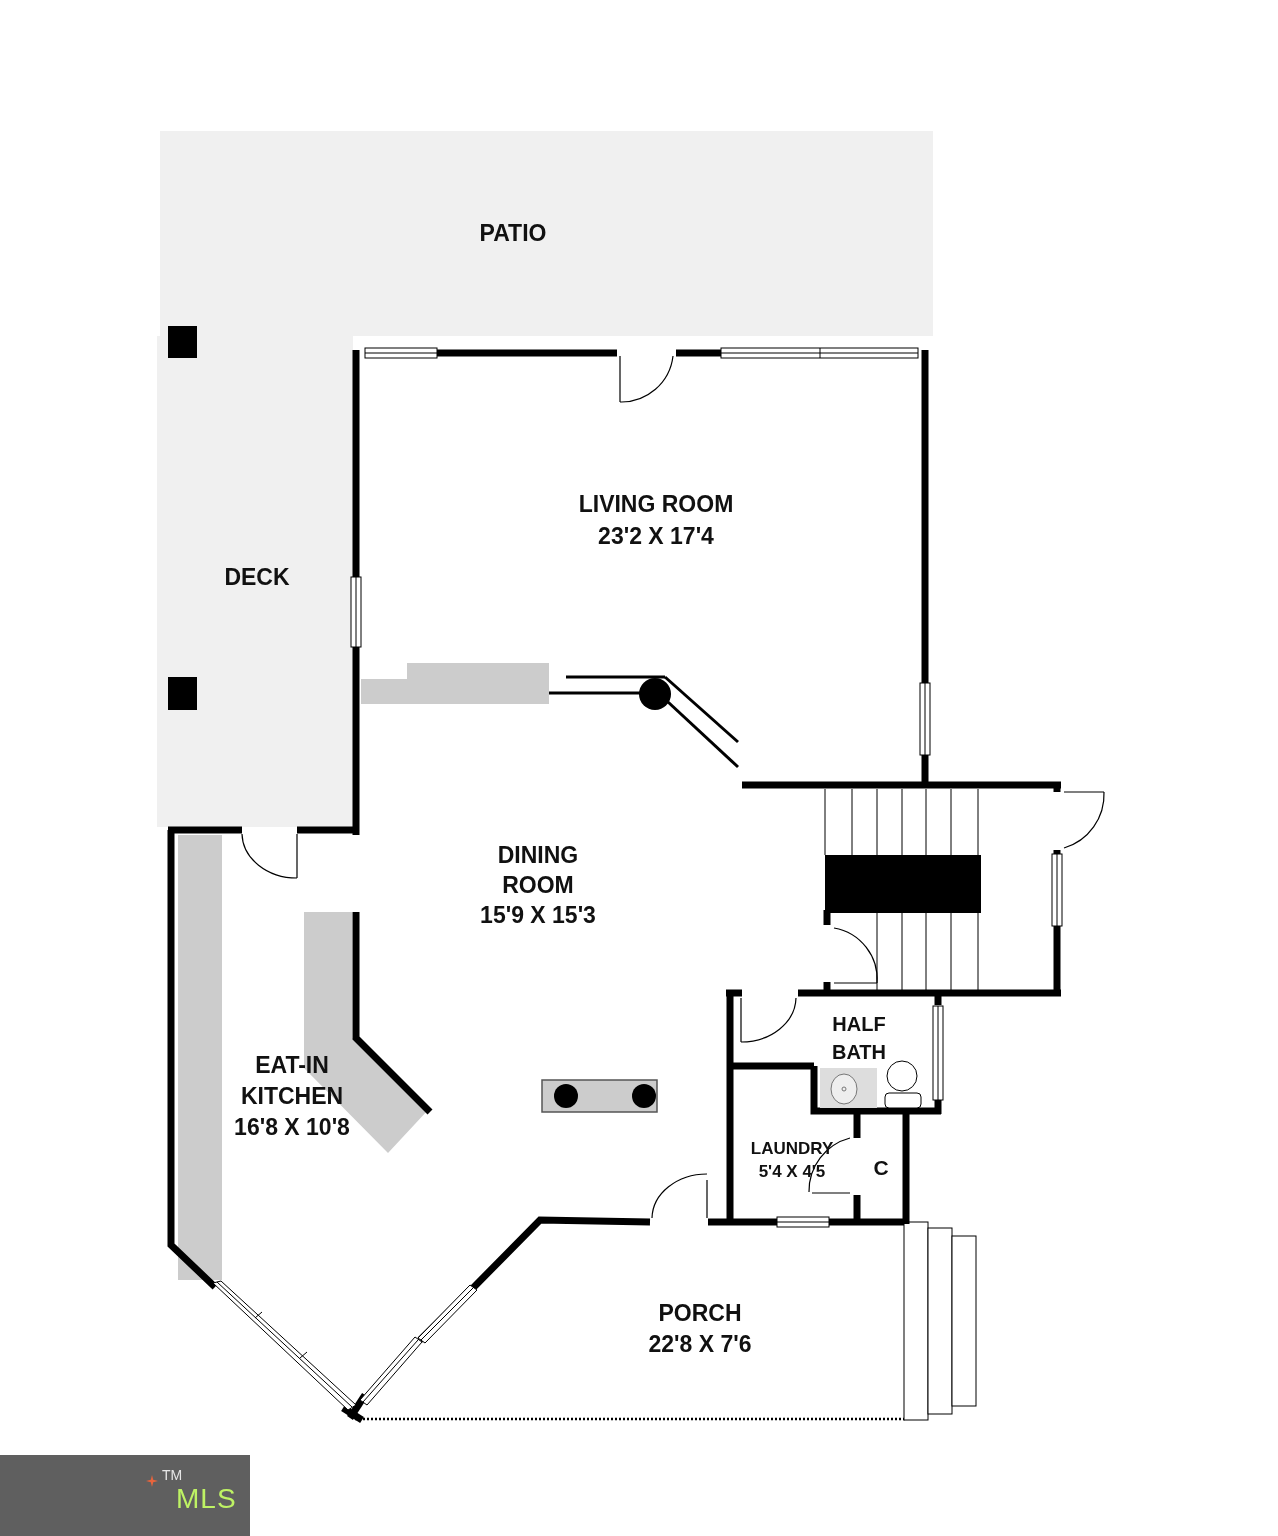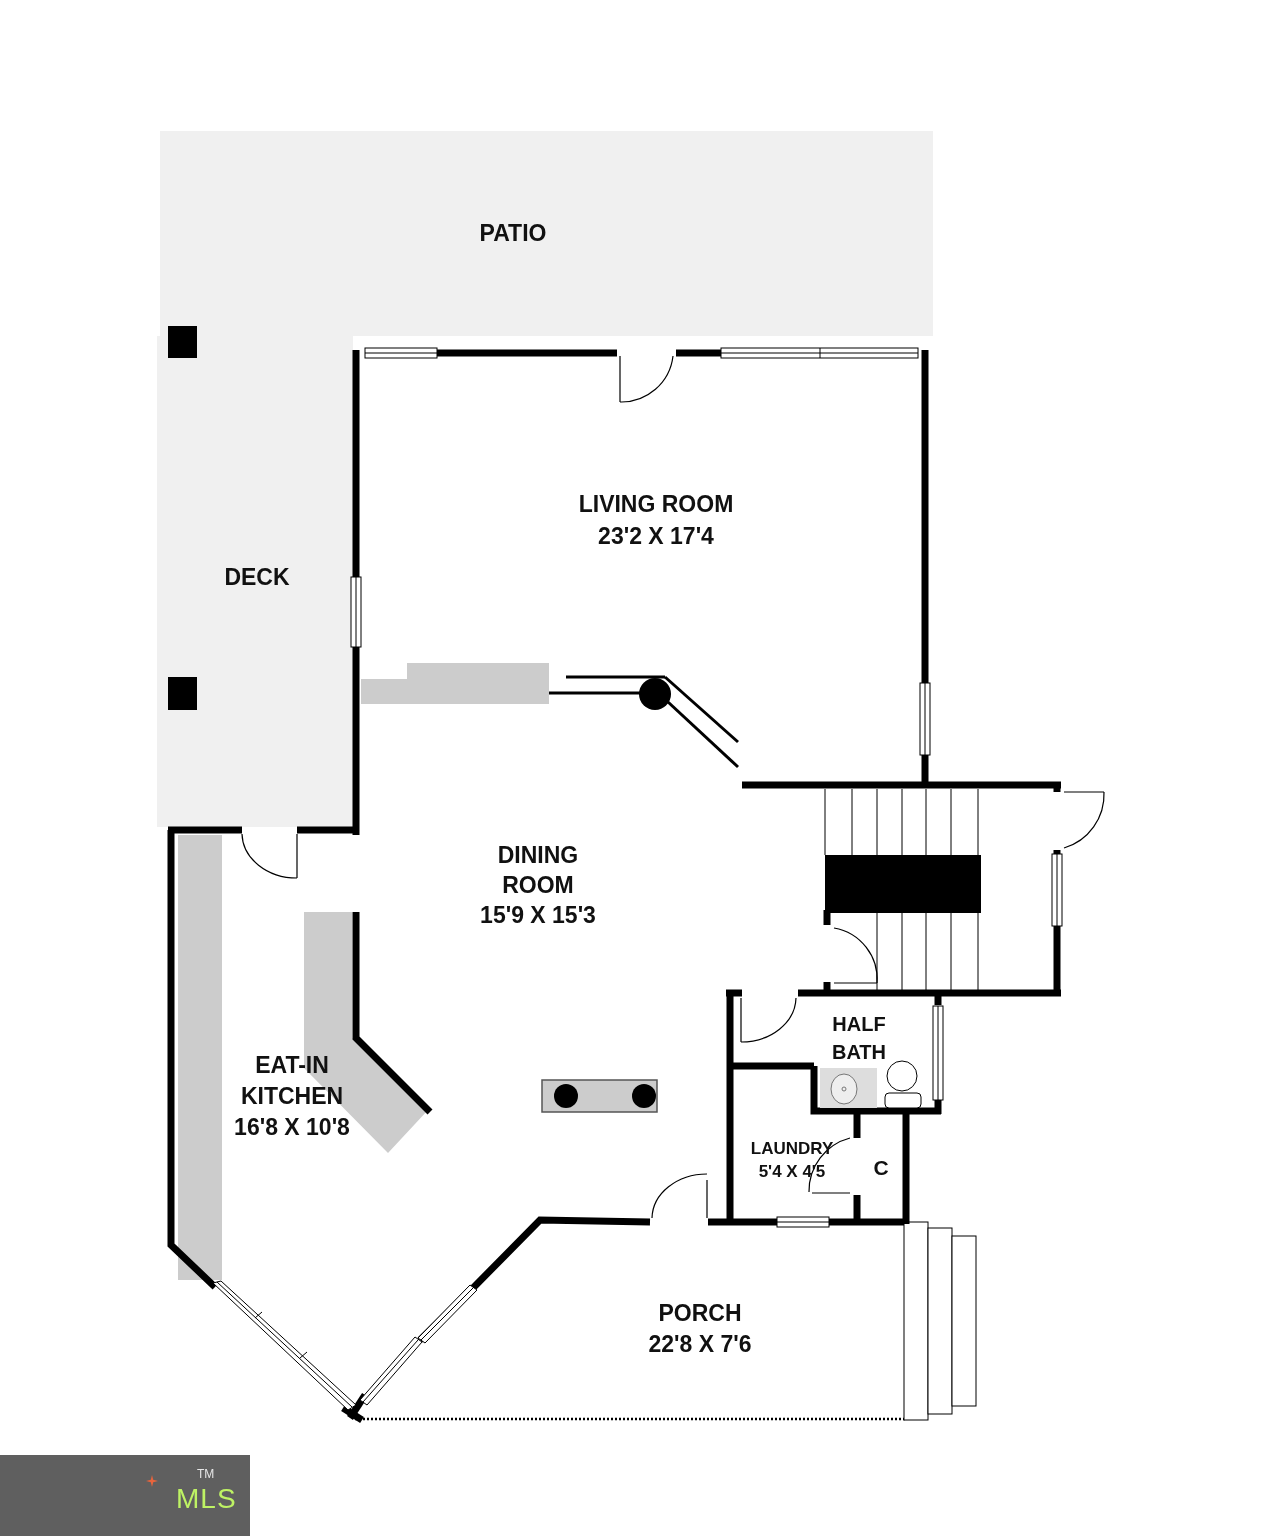--- a/index.html
+++ b/index.html
@@ -2,21 +2,21 @@
 <html><head>
 <meta charset="utf-8">
 <style>
   html, body { margin: 0; padding: 0; background: #ffffff; }
   body { width: 1278px; height: 1536px; position: relative; overflow: hidden; font-family: "Liberation Sans", sans-serif; }
   #plan { position: absolute; left: 0; top: 0; }
   .room-label { font-family: "Liberation Sans", sans-serif; font-weight: bold; fill: #111; text-anchor: middle; }
   .logo { position: absolute; left: 0; top: 1455px; width: 250px; height: 81px; background: #5f5f5f; }
   .logo .word { position: absolute; left: 18px; top: 6px; font-family: "DejaVu Serif", serif; font-size: 50px; color: #e6e6e6; letter-spacing: -1px; }
   .logo .mls { position: absolute; left: 176px; top: 28px; font-family: "Liberation Sans", sans-serif; font-size: 28px; color: #bef264; letter-spacing: 1px; }
-  .logo .tm { position: absolute; left: 162px; top: 12px; font-family: "Liberation Sans", sans-serif; font-size: 12px; color: #e6e6e6; margin-left: 35px; }
+  .logo .tm { position: absolute; left: 162px; top: 12px; font-family: "Liberation Sans", sans-serif; font-size: 14px; color: #e6e6e6; }
   .logo .spark { position: absolute; left: 146px; top: 20px; width: 12px; height: 12px; }
 </style>
 </head>
 <body>
 
 <svg id="plan" width="1278" height="1536" viewBox="0 0 1278 1536" xmlns="http://www.w3.org/2000/svg">
 
   <rect x="160" y="131" width="773" height="205" fill="#f0f0f0"></rect>
   <rect x="157" y="336" width="196" height="491" fill="#f0f0f0"></rect>
   <rect x="168" y="326" width="29" height="32" fill="#000"></rect>

